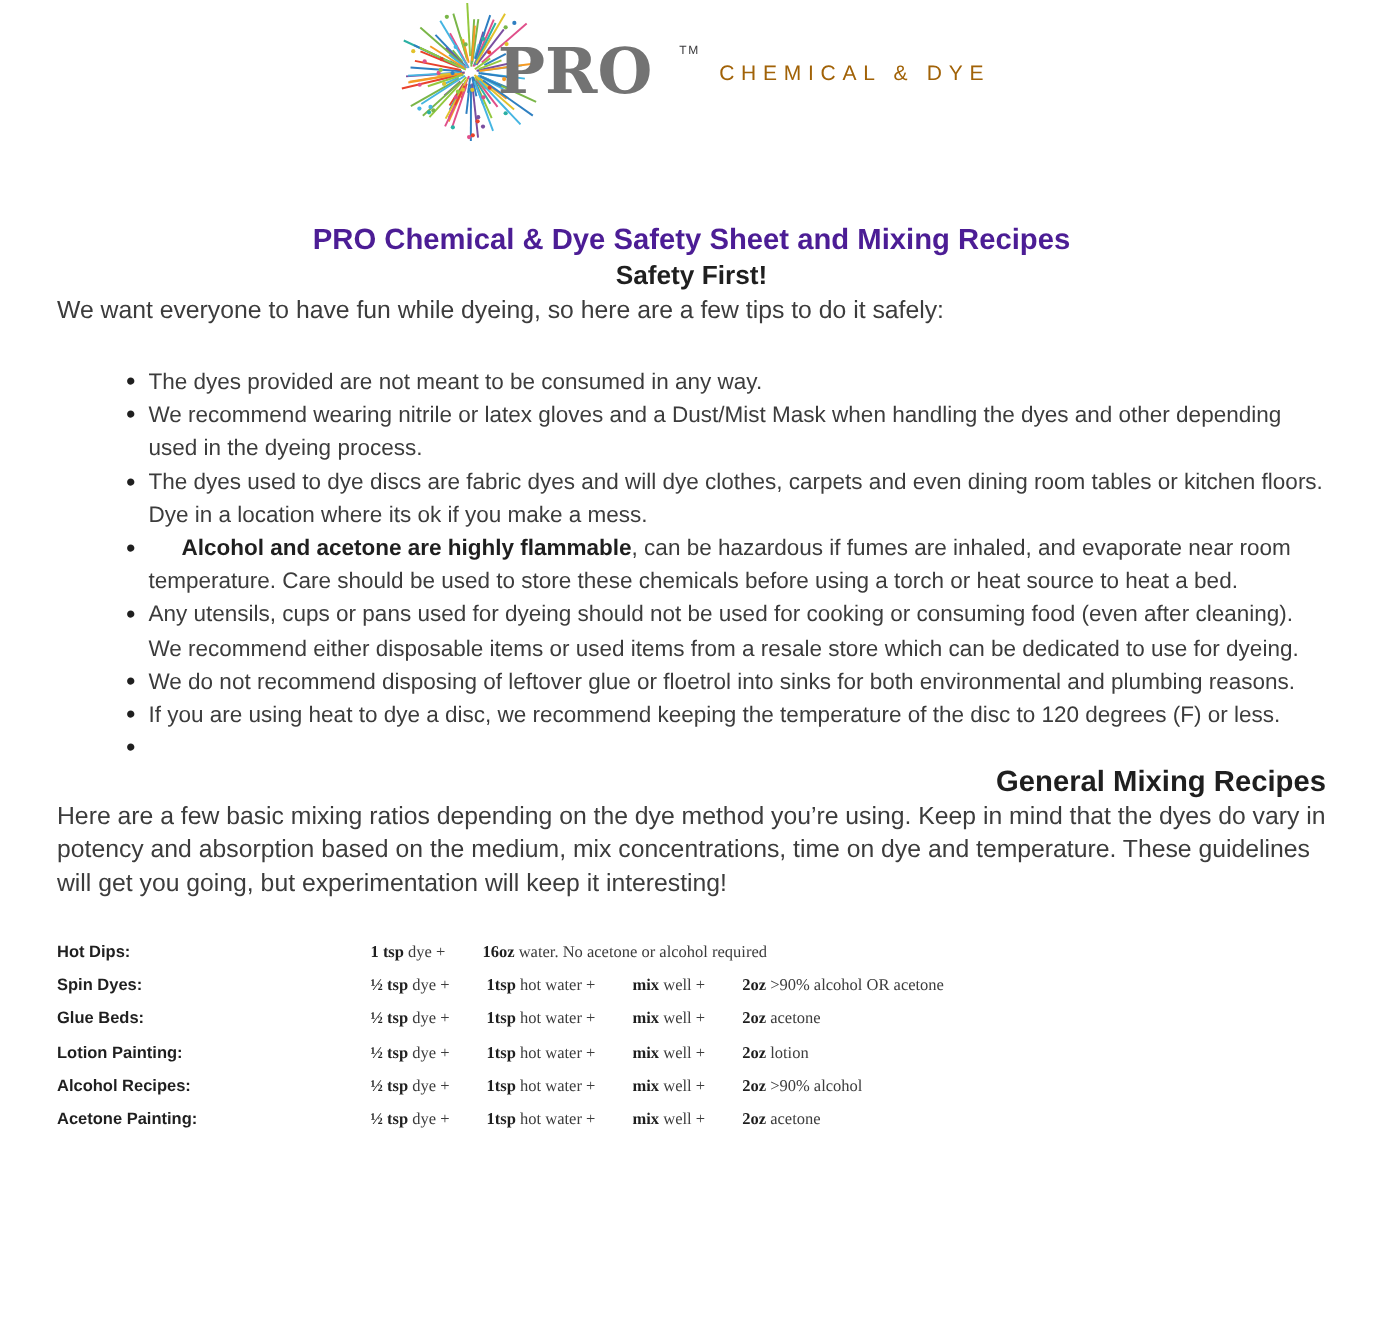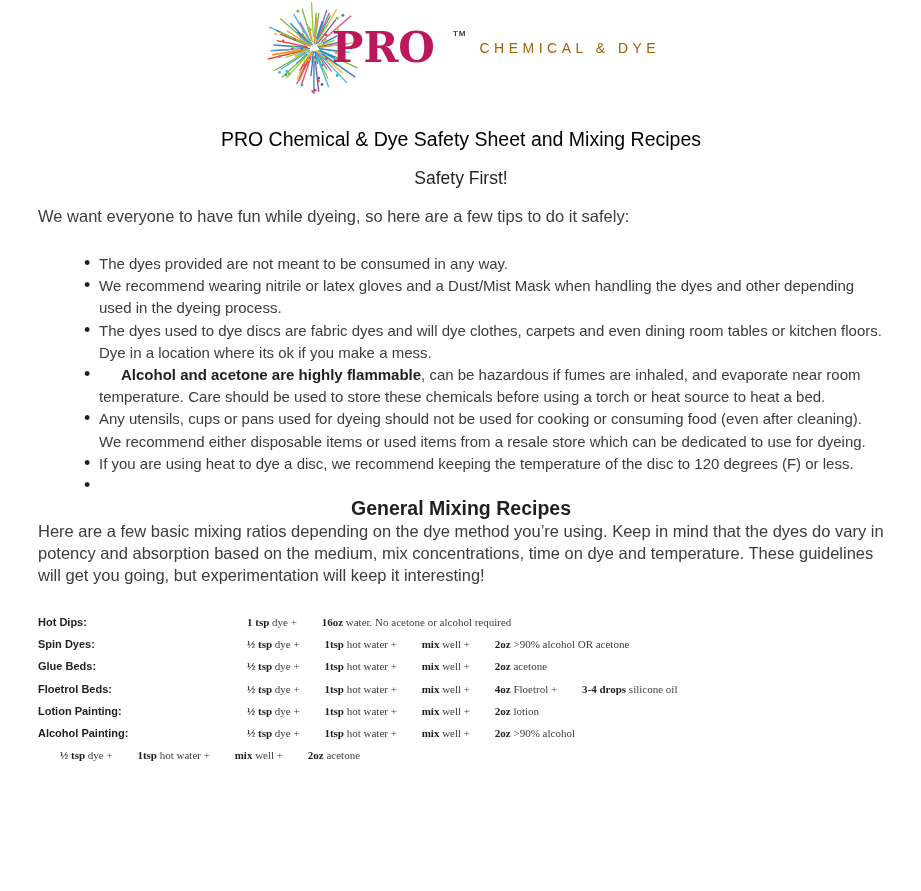--- a/index.html
+++ b/index.html
@@ -14,38 +14,38 @@
   .page { padding: 0 37px 0 38px; }
 
   
   .logo-row { display: flex; justify-content: center; align-items: center; height: 90px; padding-top: 6px; }
   .logo { display: flex; align-items: center; }
   .starburst { margin-right: -30px; flex: 0 0 auto; }
   .brand-block { display: flex; align-items: center; position: relative; z-index: 2; }
   .brand {
     font-family: "DejaVu Serif", "Liberation Serif", serif;
     font-weight: 700; font-size: 42px; line-height: 1;
-    color: #be185d;
+    color: #737373;
   }
-  .tm { font-size: 8px; font-weight: 700; color: #3a3a3c; position: relative; top: -15px; margin-left: 18px; letter-spacing: 1px; }
+  .tm { font-size: 8px; font-weight: 400; color: #3a3a3c; position: relative; top: -15px; margin-left: 18px; letter-spacing: 1px; }
   .tagline { font-size: 14px; letter-spacing: 4.5px; color: #a16207; margin-left: 13px; white-space: nowrap; }
 
   
-  .doc-title  { margin: 37px 0 0; text-align: center; font-size: 19.5px; font-weight: 400; color: #000000; line-height: 24px; }
-  .doc-subtitle { margin: 16px; text-align: center; font-size: 17.5px; font-weight: 400; color: #1f1f1f; line-height: 22px; }
+  .doc-title  { margin: 58px 0 0; text-align: center; font-size: 19.5px; font-weight: 700; color: #4c1d95; line-height: 24px; }
+  .doc-subtitle { margin: 0; text-align: center; font-size: 17.5px; font-weight: 700; color: #1f1f1f; line-height: 22px; }
   .intro { margin: 2px 0 0; font-size: 16.5px; line-height: 22px; }
 
   
   ul.bullets { list-style: none; margin: 26px 0 0 47px; padding: 0; max-width: 799px; }
   ul.bullets li { position: relative; padding-left: 14px; font-size: 15px; line-height: 22.2px; min-height: 22px; }
   ul.bullets li::before { content: "\2022"; position: absolute; left: -1px; top: -1px; color: #1f1f1f; font-size: 18px; }
   b { color: #1f1f1f; margin-left: 22px; }
 
   
-  .mix-heading { margin: 0; text-align: center; font-size: 19.5px; font-weight: 700; color: #1f1f1f; line-height: 23px; }
+  .mix-heading { margin: 0; text-align: right; font-size: 19.5px; font-weight: 700; color: #1f1f1f; line-height: 23px; }
   .mix-intro { margin: 0; font-size: 16.5px; line-height: 22.2px; }
 
   .recipes { margin-top: 24px; }
   .recipe-row { display: flex; font-size: 11px; line-height: 22.3px; }
   .recipe-label { flex: 0 0 187px; width: 187px; font-weight: 700; color: #1f1f1f; }
   .recipe-text { white-space: nowrap; font-family: Liberation Serif, serif; }
 </style>
 </head>
 <body>
 
@@ -197,20 +197,21 @@
       <li class="bullet"><span class="bullet-text"><span>The dyes provided are not meant to be consumed in any way.</span></span></li>
 
       <li class="bullet"><span class="bullet-text"><span>We recommend wearing nitrile or latex gloves and a Dust/Mist Mask when handling the dyes and other depending used in the dyeing process.</span></span></li>
 
       <li class="bullet"><span class="bullet-text"><span>The dyes used to dye discs are fabric dyes and will dye clothes, carpets and even dining room tables or kitchen floors. Dye in a location where its ok if you make a mess.</span></span></li>
 
       <li class="bullet"><span class="bullet-text"><b>Alcohol and acetone are highly flammable</b><span>, can be hazardous if fumes are inhaled, and evaporate near room temperature. Care should be used to store these chemicals before using a torch or heat source to heat a bed.</span></span></li>
 
       <li class="bullet"><span class="bullet-text"><span>Any utensils, cups or pans used for dyeing should not be used for cooking or consuming food (even after cleaning). We recommend either disposable items or used items from a resale store which can be dedicated to use for dyeing.</span></span></li>
 
+      <li class="bullet"><span class="bullet-text"><span>We do not recommend disposing of leftover glue or floetrol into sinks for both environmental and plumbing reasons.</span></span></li>
 
       <li class="bullet"><span class="bullet-text"><span>If you are using heat to dye a disc, we recommend keeping the temperature of the disc to 120 degrees (F) or less.</span></span></li>
 
       <li class="bullet"><span class="bullet-text"><span></span></span></li>
     </ul>
 
   <h2 class="mix-heading">General Mixing Recipes</h2>
   <p class="mix-intro">Here are a few basic mixing ratios depending on the dye method you’re using. Keep in mind that the dyes do vary in potency and absorption based on the medium, mix concentrations, time on dye and temperature. These guidelines will get you going, but experimentation will keep it interesting!</p>
 
   <div class="recipes">
@@ -223,33 +224,30 @@
       <div class="recipe-row">
         <span class="recipe-label">Spin Dyes:</span>
         <span class="recipe-text"><b>½ tsp</b><span> dye + </span><b>1tsp</b><span> hot water + </span><b>mix</b><span> well + </span><b>2oz</b><span> &gt;90% alcohol OR acetone</span></span>
       </div>
 
       <div class="recipe-row">
         <span class="recipe-label">Glue Beds:</span>
         <span class="recipe-text"><b>½ tsp</b><span> dye + </span><b>1tsp</b><span> hot water + </span><b>mix</b><span> well + </span><b>2oz</b><span> acetone</span></span>
       </div>
 
-      <div class="recipe-row">
-        <span class="recipe-label">Floetrol Beds:</span>
-        <span class="recipe-text"><b>½ tsp</b><span> dye + </span><b>1tsp</b><span> hot water + </span><b>mix</b><span> well + </span><b>4oz</b><span> Floetrol + </span><b>3-4 drops</b><span> silicone oil</span></span>
-      </div>
 
       <div class="recipe-row">
         <span class="recipe-label">Lotion Painting:</span>
         <span class="recipe-text"><b>½ tsp</b><span> dye + </span><b>1tsp</b><span> hot water + </span><b>mix</b><span> well + </span><b>2oz</b><span> lotion</span></span>
       </div>
 
       <div class="recipe-row">
-        <span class="recipe-label">Alcohol Painting:</span>
+        <span class="recipe-label">Alcohol Recipes:</span>
         <span class="recipe-text"><b>½ tsp</b><span> dye + </span><b>1tsp</b><span> hot water + </span><b>mix</b><span> well + </span><b>2oz</b><span> &gt;90% alcohol</span></span>
       </div>
 
       <div class="recipe-row">
+        <span class="recipe-label">Acetone Painting:</span>
         <span class="recipe-text"><b>½ tsp</b><span> dye + </span><b>1tsp</b><span> hot water + </span><b>mix</b><span> well + </span><b>2oz</b><span> acetone</span></span>
       </div>
     </div>
 
 </div>
 
 </body></html>

